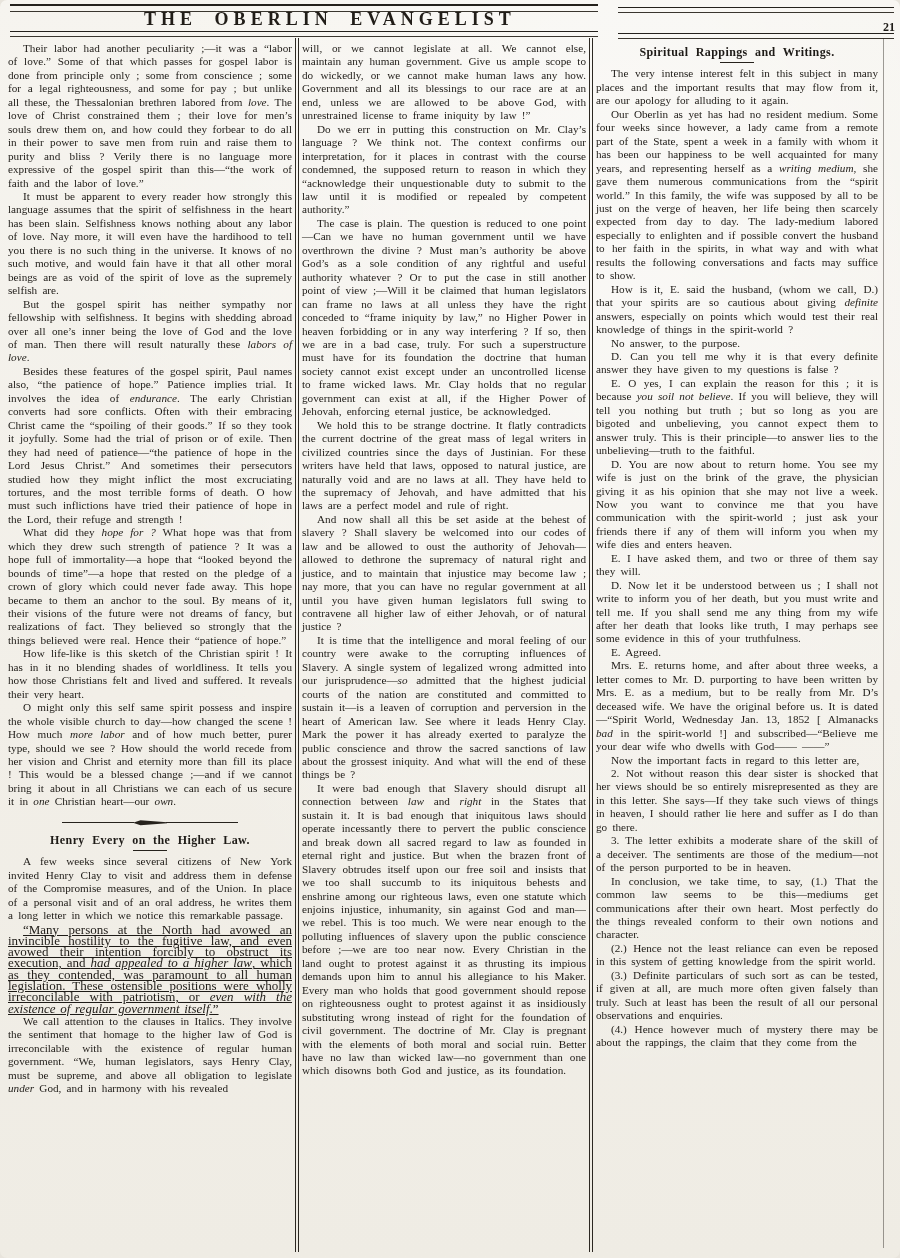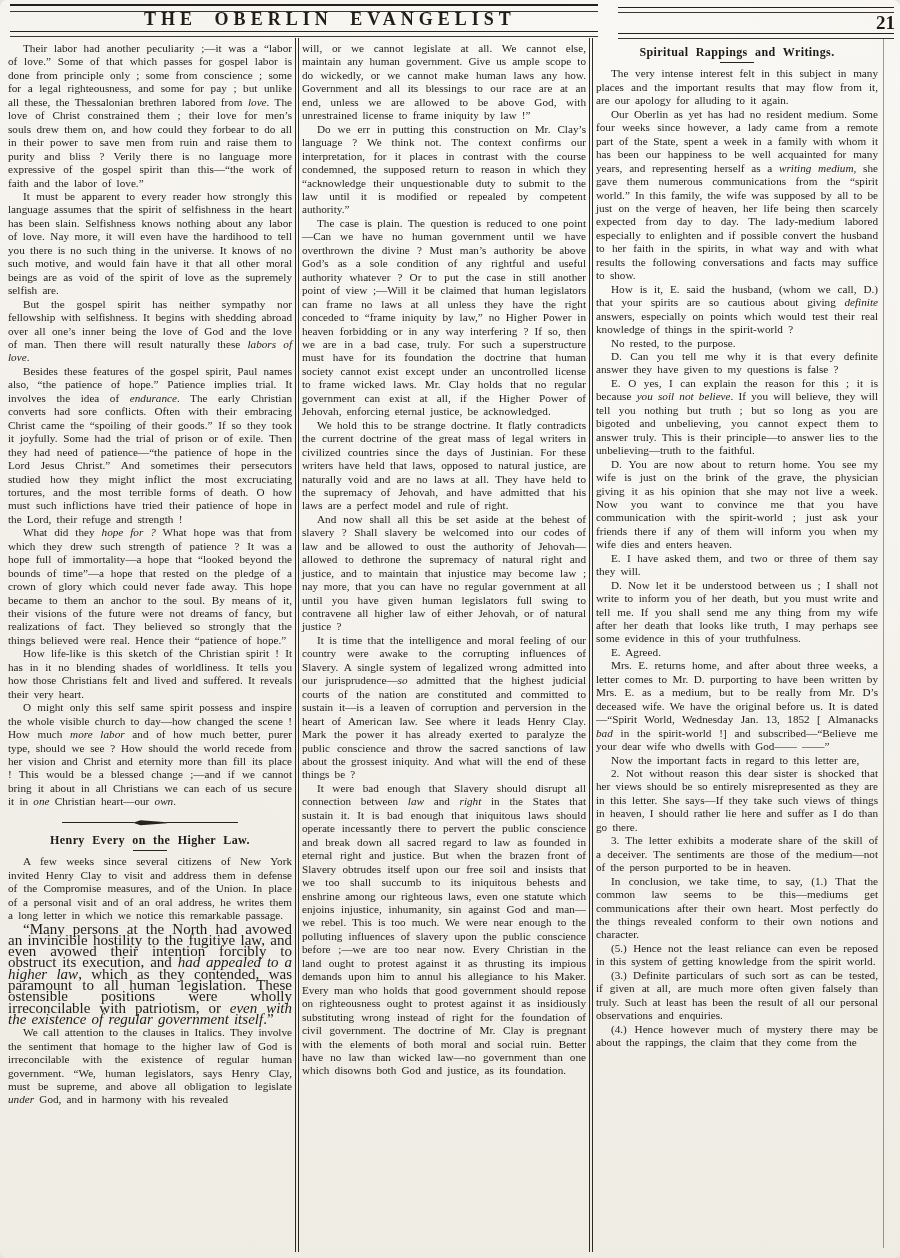--- a/index.html
+++ b/index.html
@@ -27,22 +27,22 @@
   .hr-bot-left  { top: 31px; left: 10px;  width: 588px; }
   .hr-bot-right { top: 33px; left: 618px; width: 276px; }
   .masthead {
     position: absolute; top: 9px; left: 0; width: 660px;
     margin: 0; text-align: center;
     font-size: 18px; font-weight: bold;
     letter-spacing: 5px; word-spacing: 8px;
     color: #211d18;
   }
   .page-num {
-    position: absolute; top: 12px; right: 5px;
-    font-size: 19px; font-weight: bold;
+    position: absolute; top: 20px; right: 5px;
+    font-size: 12px; font-weight: bold;
   }
 
   
   .body-grid {
     position: absolute; top: 38px; bottom: 0; left: 0; right: 0;
     display: grid;
     grid-template-columns: 6px 288px 6px 288px 6px 286px 1fr;
   }
   .gutter { position: relative; }
   .gutter.divider::before, .gutter.divider::after {
@@ -57,24 +57,25 @@
   .column {
     overflow: hidden;
     padding: 4px 2px 0 2px;
     text-align: justify;
     font-size: 11.2px;
     line-height: 13.45px;
     word-spacing: 2.4px;
   }
   .column p { margin: 0; text-indent: 15px; }
   .column p.quote {
-    font-size: 15px;
+    font-size: 13px;
     line-height: 11.3px;
     word-spacing: 1.4px;
     margin: 1px 0;
+    text-decoration: underline;
   }
   .column h2 {
     margin: 4px 0 1px 0;
     text-align: center; text-indent: 0;
     font-size: 12px; font-weight: bold;
     letter-spacing: 0.4px; word-spacing: 4px;
   }
   .rule-short {
     width: 34px; height: 0;
     border-top: 1.5px solid #26221c;
@@ -136,32 +137,32 @@
         <p>It is time that the intelligence and moral feeling of our country were awake to the corrupting influences of Slavery.  A single system of legalized wrong admitted into our jurisprudence—<i>so</i> admitted that the highest judicial courts of the nation are constituted and committed to sustain it—is a leaven of corruption and perversion in the heart of American law.  See where it leads Henry Clay.  Mark the power it has already exerted to paralyze the public conscience and throw the sacred sanctions of law about the grossest iniquity.  And what will the end of these things be ?</p>
         <p>It were bad enough that Slavery should disrupt all connection between <i>law</i> and <i>right</i> in the States that sustain it.  It is bad enough that iniquitous laws should operate incessantly there to pervert the public conscience and break down all sacred regard to law as founded in eternal right and justice.  But when the brazen front of Slavery obtrudes itself upon our free soil and insists that we too shall succumb to its iniquitous behests and enshrine among our righteous laws, even one statute which enjoins injustice, inhumanity, sin against God and man—we rebel.  This is too much.  We were near enough to the polluting influences of slavery upon the public conscience before ;—we are too near now.  Every Christian in the land ought to protest against it as thrusting its impious demands upon him to annul his allegiance to his Maker.  Every man who holds that good government should repose on righteousness ought to protest against it as insidiously substituting wrong instead of right for the foundation of civil government.  The doctrine of Mr. Clay is pregnant with the elements of both moral and social ruin.  Better have no law than wicked law—no government than one which disowns both God and justice, as its foundation.</p>
       </div>
     <div class="gutter divider"></div>
     <div class="column">
         <h2>Spiritual Rappings and Writings.</h2>
         <div class="rule-short"></div>
         <p>The very intense interest felt in this subject in many places and the important results that may flow from it, are our apology for alluding to it again.</p>
         <p>Our Oberlin as yet has had no resident medium.  Some four weeks since however, a lady came from a remote part of the State, spent a week in a family with whom it has been our happiness to be well acquainted for many years, and representing herself as a <i>writing medium</i>, she gave them numerous communications from the “spirit world.”  In this family, the wife was supposed by all to be just on the verge of heaven, her life being then scarcely expected from day to day.  The lady-medium labored especially to enlighten and if possible convert the husband to her faith in the spirits, in what way and with what results the following conversations and facts may suffice to show.</p>
         <p>How is it, E. said the husband, (whom we call, D.) that your spirits are so cautious about giving <i>definite</i> answers, especially on points which would test their real knowledge of things in the spirit-world ?</p>
-        <p>No rested, to the purpose.</p>
+        <p>No answer, to the purpose.</p>
         <p>D. Can you tell me why it is that every definite answer they have given to my questions is false ?</p>
         <p>E. O yes, I can explain the reason for this ; it is because <i>you soil not believe</i>.  If you will believe, they will tell you nothing but truth ; but so long as you are bigoted and unbelieving, you cannot expect them to answer truly.  This is their principle—to answer lies to the unbelieving—truth to the faithful.</p>
         <p>D. You are now about to return home.  You see my wife is just on the brink of the grave, the physician giving it as his opinion that she may not live a week.  Now you want to convince me that you have communication with the spirit-world ; just ask your friends there if any of them will inform you when my wife dies and enters heaven.</p>
         <p>E. I have asked them, and two or three of them say they will.</p>
         <p>D. Now let it be understood between us ; I shall not write to inform you of her death, but you must write and tell me.  If you shall send me any thing from my wife after her death that looks like truth, I may perhaps see some evidence in this of your truthfulness.</p>
         <p>E. Agreed.</p>
         <p>Mrs. E. returns home, and after about three weeks, a letter comes to Mr. D. purporting to have been written by Mrs. E. as a medium, but to be really from Mr. D’s deceased wife.  We have the original before us.  It is dated—“Spirit World, Wednesday Jan. 13, 1852 [ Almanacks <i>bad</i> in the spirit-world !] and subscribed—“Believe me your dear wife who dwells with God—— ——”</p>
         <p>Now the important facts in regard to this letter are,</p>
         <p>2. Not without reason this dear sister is shocked that her views should be so entirely misrepresented as they are in this letter.  She says—If they take such views of things in heaven, I should rather lie here and suffer as I do than go there.</p>
         <p>3. The letter exhibits a moderate share of the skill of a deceiver.  The sentiments are those of the medium—not of the person purported to be in heaven.</p>
         <p>In conclusion, we take time, to say, (1.) That the common law seems to be this—mediums get communications after their own heart.  Most perfectly do the things revealed conform to their own notions and character.</p>
-        <p>(5.) Hence not the least reliance can even be reposed in this system of getting knowledge from the spirit world.</p>
+        <p>(2.) Hence not the least reliance can even be reposed in this system of getting knowledge from the spirit world.</p>
         <p>(3.) Definite particulars of such sort as can be tested, if given at all, are much more often given falsely than truly.  Such at least has been the result of all our personal observations and enquiries.</p>
         <p>(4.) Hence however much of mystery there may be about the rappings, the claim that they come from the</p>
       </div>
     <div class="gutter edge-right"></div>
   </main>
 
 </div>
 
 </body></html>

